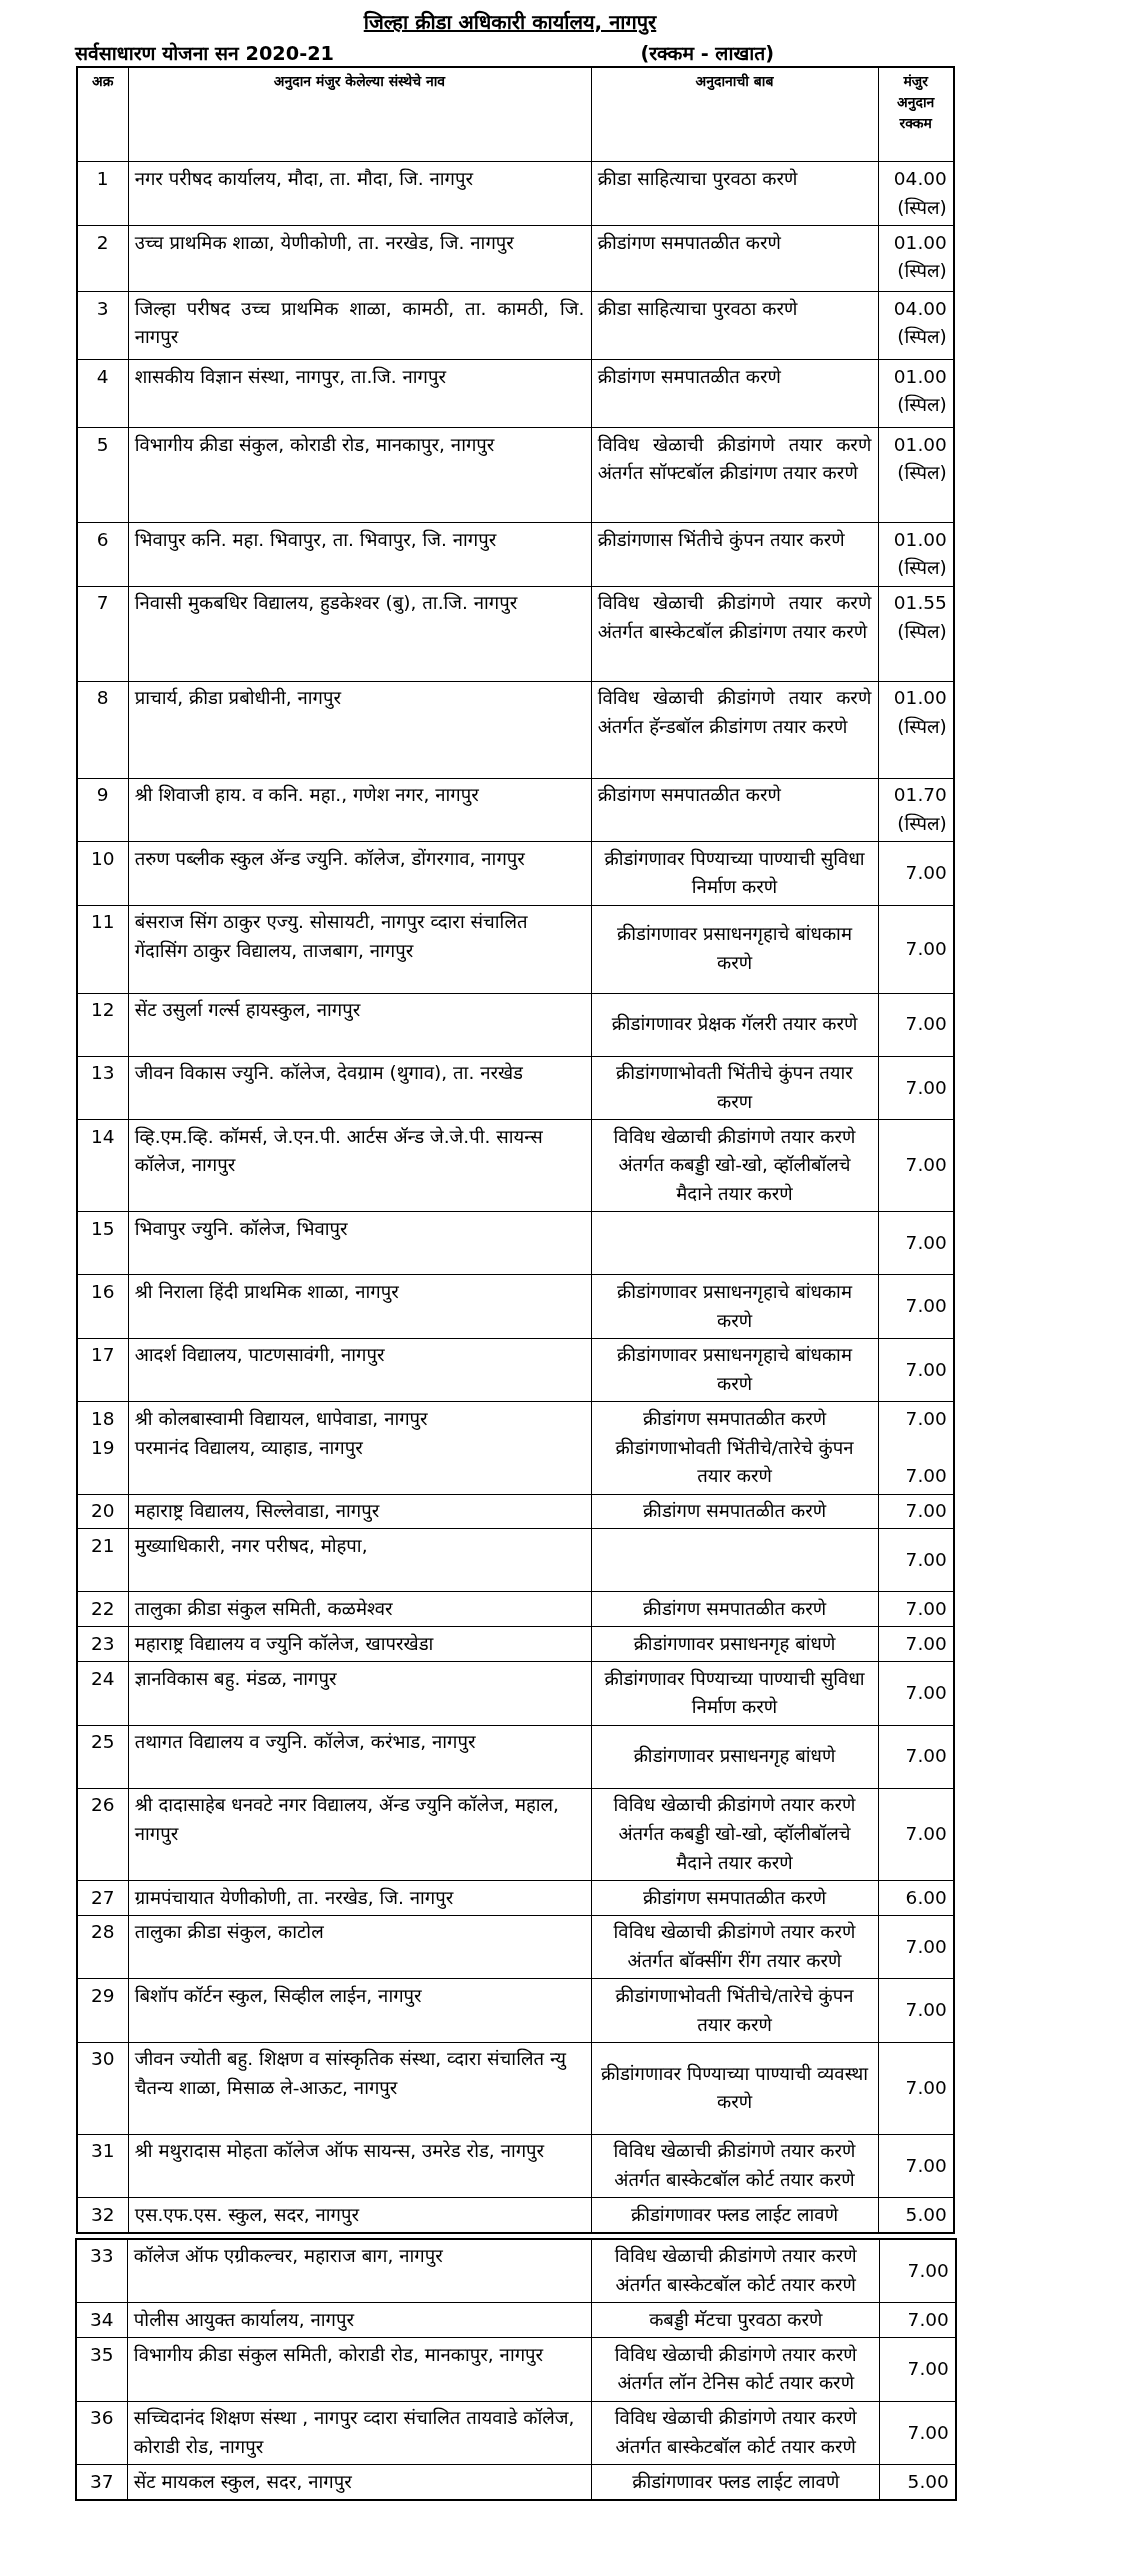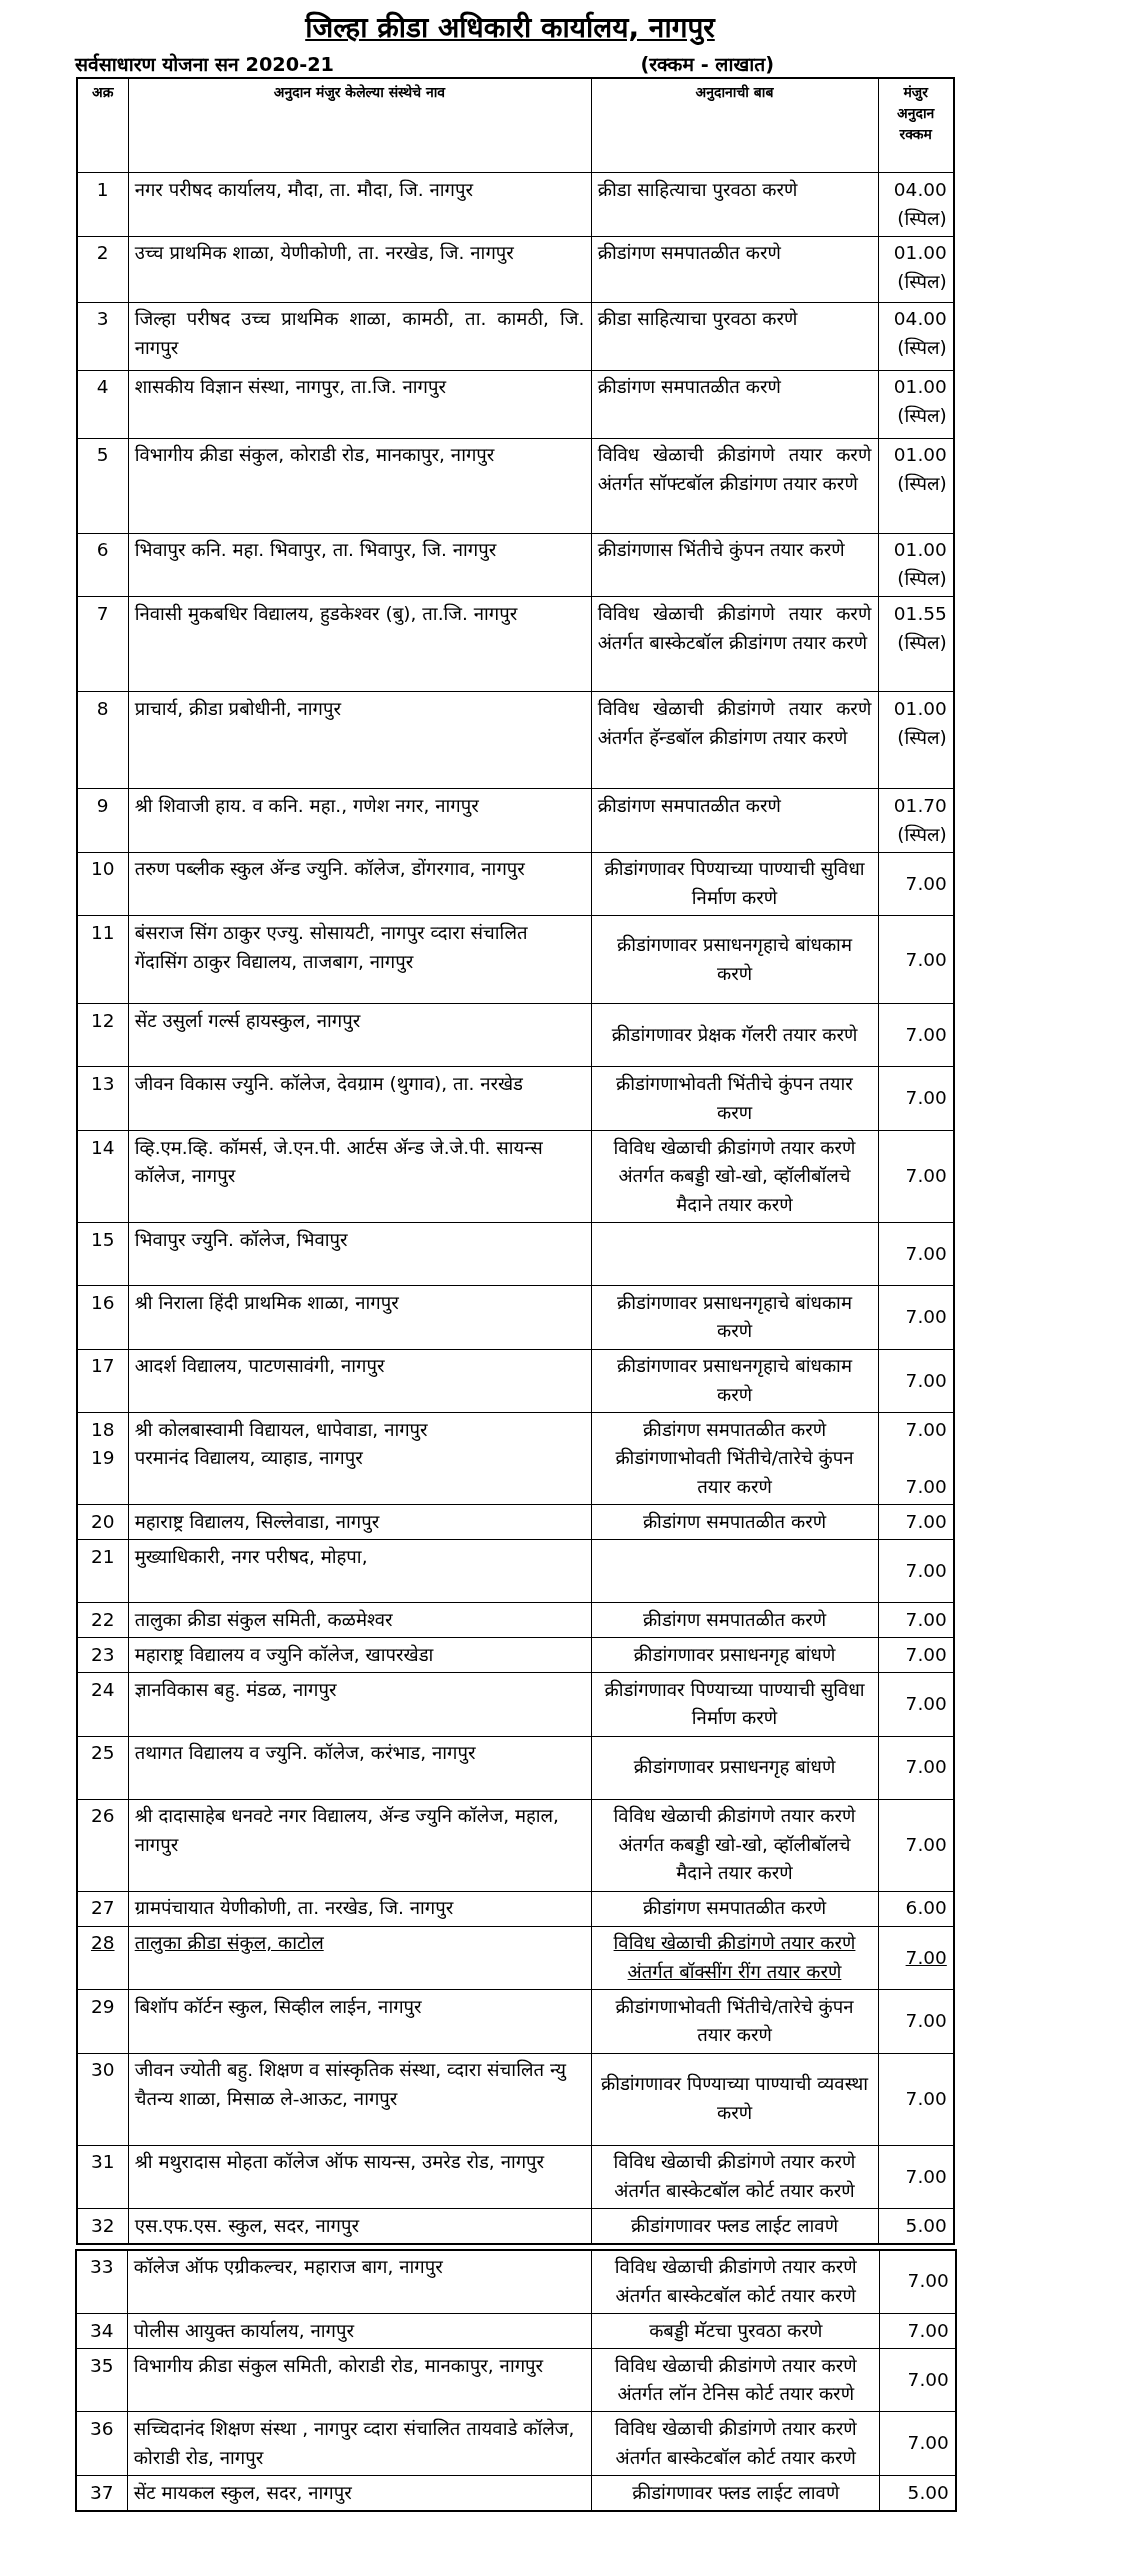--- a/index.html
+++ b/index.html
@@ -14,21 +14,21 @@
     background: #ffffff;
     color: #000000;
     font-family: "DejaVu Sans", sans-serif;
   }
   .doc-header {
     padding-top: 8.8px;
     width: 1020px;
   }
   .title-line1 {
     text-align: center;
-    font-size: 28px;
+    font-size: 20px;
     font-weight: bold;
     text-decoration: underline;
     line-height: 1.35;
   }
   .title-line2 {
     text-align: center;
     font-size: 20px;
     font-weight: bold;
     line-height: 1.35;
   }
@@ -282,21 +282,21 @@
           <td class="name">श्री दादासाहेब धनवटे नगर विद्यालय, ॲन्ड ज्युनि कॉलेज, महाल, नागपुर</td>
           <td class="item">विविध खेळाची क्रीडांगणे तयार करणे अंतर्गत कबड्डी खो-खो, व्हॉलीबॉलचे मैदाने तयार करणे</td>
           <td class="amt">7.00</td>
         </tr>
         <tr class="sec-b" style="height: 33px;">
           <td class="sr">27</td>
           <td class="name">ग्रामपंचायात येणीकोणी, ता. नरखेड, जि. नागपुर</td>
           <td class="item">क्रीडांगण समपातळीत करणे</td>
           <td class="amt">6.00</td>
         </tr>
-        <tr class="sec-b" style="height: 63px; text-decoration: underline;">
+        <tr class="sec-b" style="height: 63px;">
           <td class="sr">28</td>
           <td class="name">तालुका क्रीडा संकुल, काटोल</td>
           <td class="item">विविध खेळाची क्रीडांगणे तयार करणे अंतर्गत बॉक्सींग रींग तयार करणे</td>
           <td class="amt">7.00</td>
         </tr>
         <tr class="sec-b" style="height: 63px;">
           <td class="sr">29</td>
           <td class="name">बिशॉप कॉर्टन स्कुल, सिव्हील लाईन, नागपुर</td>
           <td class="item">क्रीडांगणाभोवती भिंतीचे/तारेचे कुंपन तयार करणे</td>
           <td class="amt">7.00</td>

